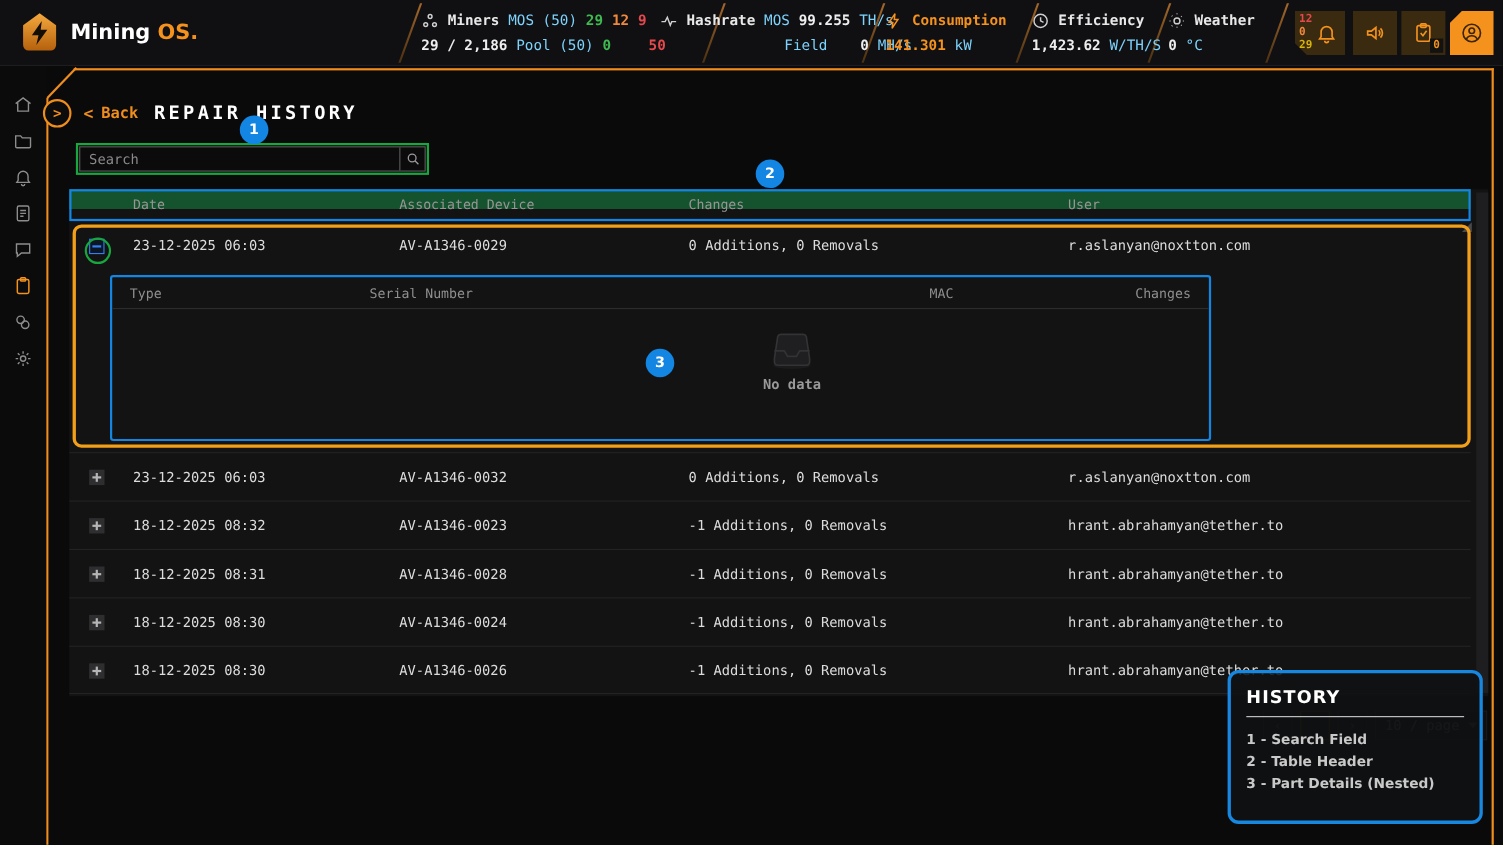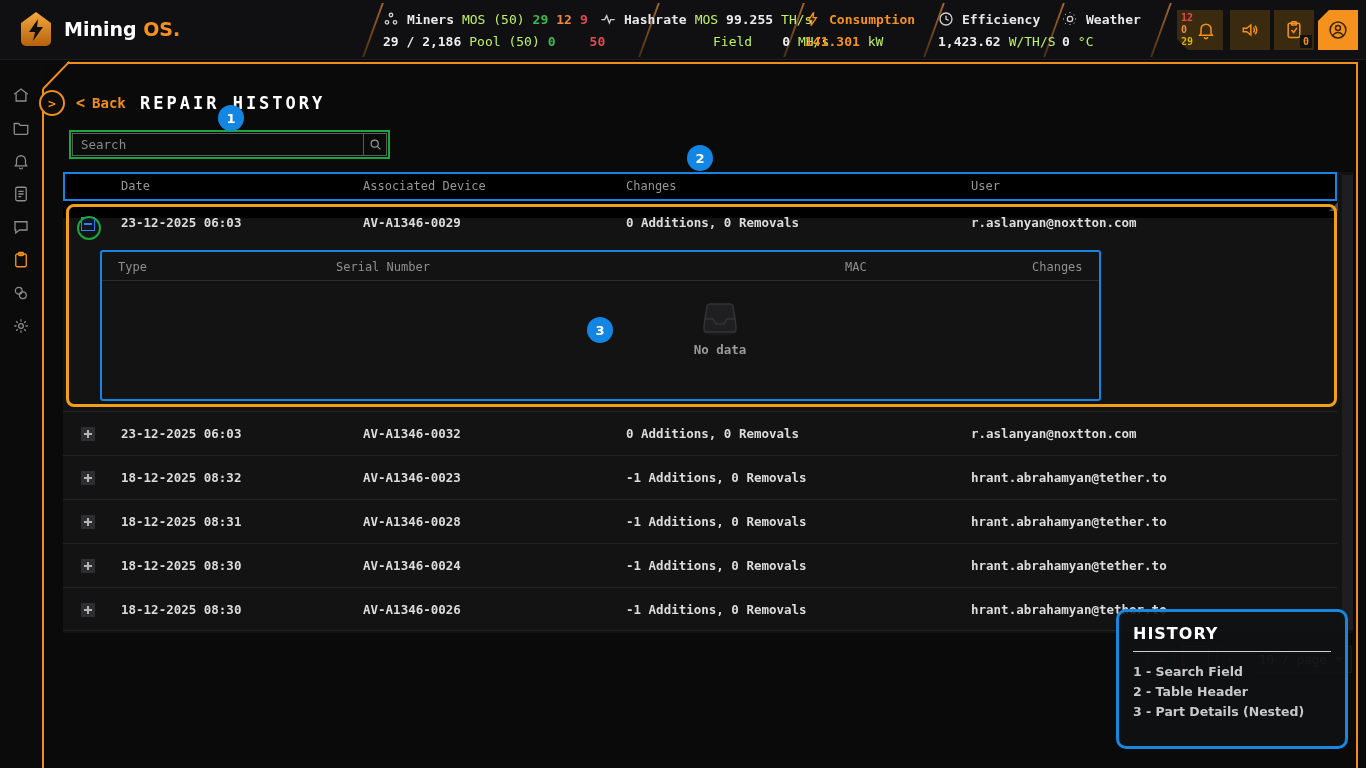--- a/index.html
+++ b/index.html
@@ -11,21 +11,21 @@
     background:#101013; border-bottom:1px solid #1d1d1f; z-index:5; }
   .logo { position:absolute; left:18px; top:10px; display:flex; align-items:center; gap:10px; }
   .logo-badge { width:36px; height:38px; }
   .logo-text { font-family:"DejaVu Sans", sans-serif; font-weight:bold; font-size:19px; color:#fff; }
   .logo-text .os { color:#f5921e; }
   .sep { position:absolute; top:3px; height:54px; width:2px;
     background:linear-gradient(#a4672a,#4a3012); transform:skewX(-20deg); }
   .stat { position:absolute; top:8px; font-size:13px; }
   .stat .row1, .stat .row2 { display:flex; align-items:center; gap:8px; height:22px; }
   .stat .name { color:#e8e8e8; font-weight:bold; }
-  .dim { color:#bef264; }
+  .dim { color:#7dd3fc; }
   .wht { color:#eeeeee; font-weight:bold; }
   .grn { color:#3fb950; font-weight:bold; }
   .org { color:#f0883e; font-weight:bold; }
   .red { color:#e5484d; font-weight:bold; }
   .ylw { color:#d9b406; font-weight:bold; }
   .oacc { color:#f5921e; font-weight:bold; }
   .icon14 { width:16px; height:16px; flex:0 0 auto; }
 
   .hbtn { position:absolute; top:10px; width:40px; height:40px; background:#3a2b10;
     display:flex; align-items:center; justify-content:center; cursor:pointer; }
@@ -64,25 +64,25 @@
   .search-box { position:absolute; left:72px; top:133px; width:315px; height:23px;
     border:1px solid #5c5c5c; background:#0b0b0c; display:flex; z-index:4; }
   .search-box input { flex:1; background:transparent; border:none; outline:none; color:#c8c8c8;
     font-family:"DejaVu Sans Mono",monospace; font-size:12.5px; padding:0 8px; height:100%; }
   .search-box input::placeholder { color:#8a8a8a; }
   .search-ico { width:23px; height:100%; border-left:1px solid #5c5c5c;
     display:flex; align-items:center; justify-content:center; cursor:pointer; }
 
   
   .table { position:absolute; left:63px; top:172px; width:1290px; height:461px; background:#131314; z-index:2; }
-  .thead { position:absolute; left:0; top:0; width:1274px; height:46px; background:#000000; }
+  .thead { position:absolute; left:0; top:0; width:1274px; height:18px; background:#14532d; }
   .thead-anno { position:absolute; left:0; top:0; width:1274px; height:29px; border:2px solid #1385e3; z-index:3; }
   .hcell { position:absolute; top:7px; font-size:12px; color:#969696; } .c1 { left:58px; } .c2 { left:300px; } .c3 { left:563px; } .c4 { left:908px; }
   .trow { position:absolute; left:0; width:1274px; height:44px; border-top:1px solid #232325; cursor:pointer; }
-  .trow .cell { position:absolute; top:14px; font-size:12.5px; color:#dcdcdc;font-weight:bold; }
+  .trow .cell { position:absolute; top:14px; font-size:12.5px; color:#dcdcdc; }
   .expbox { position:absolute; left:18px; top:15px; width:14px; height:14px; background:#2e2e30;
     display:flex; align-items:center; justify-content:center; cursor:pointer; }
   .expbox .ph, .expbox .pv { position:absolute; background:#b5b5b5; }
   .expbox .ph { width:8px; height:2px; } .expbox .pv { width:2px; height:8px; }
   .expbox.minus { background:#0e1622; border:1.5px solid #2f81f7; }
   .expbox.minus .ph { background:#2f81f7; }
   .row-expanded { top:32px; height:37px; border-top:none; }
   .row-expanded .cell { top:11px; }
 
   .expand-anno { position:absolute; left:3px; top:32px; width:1271px; height:203px;

